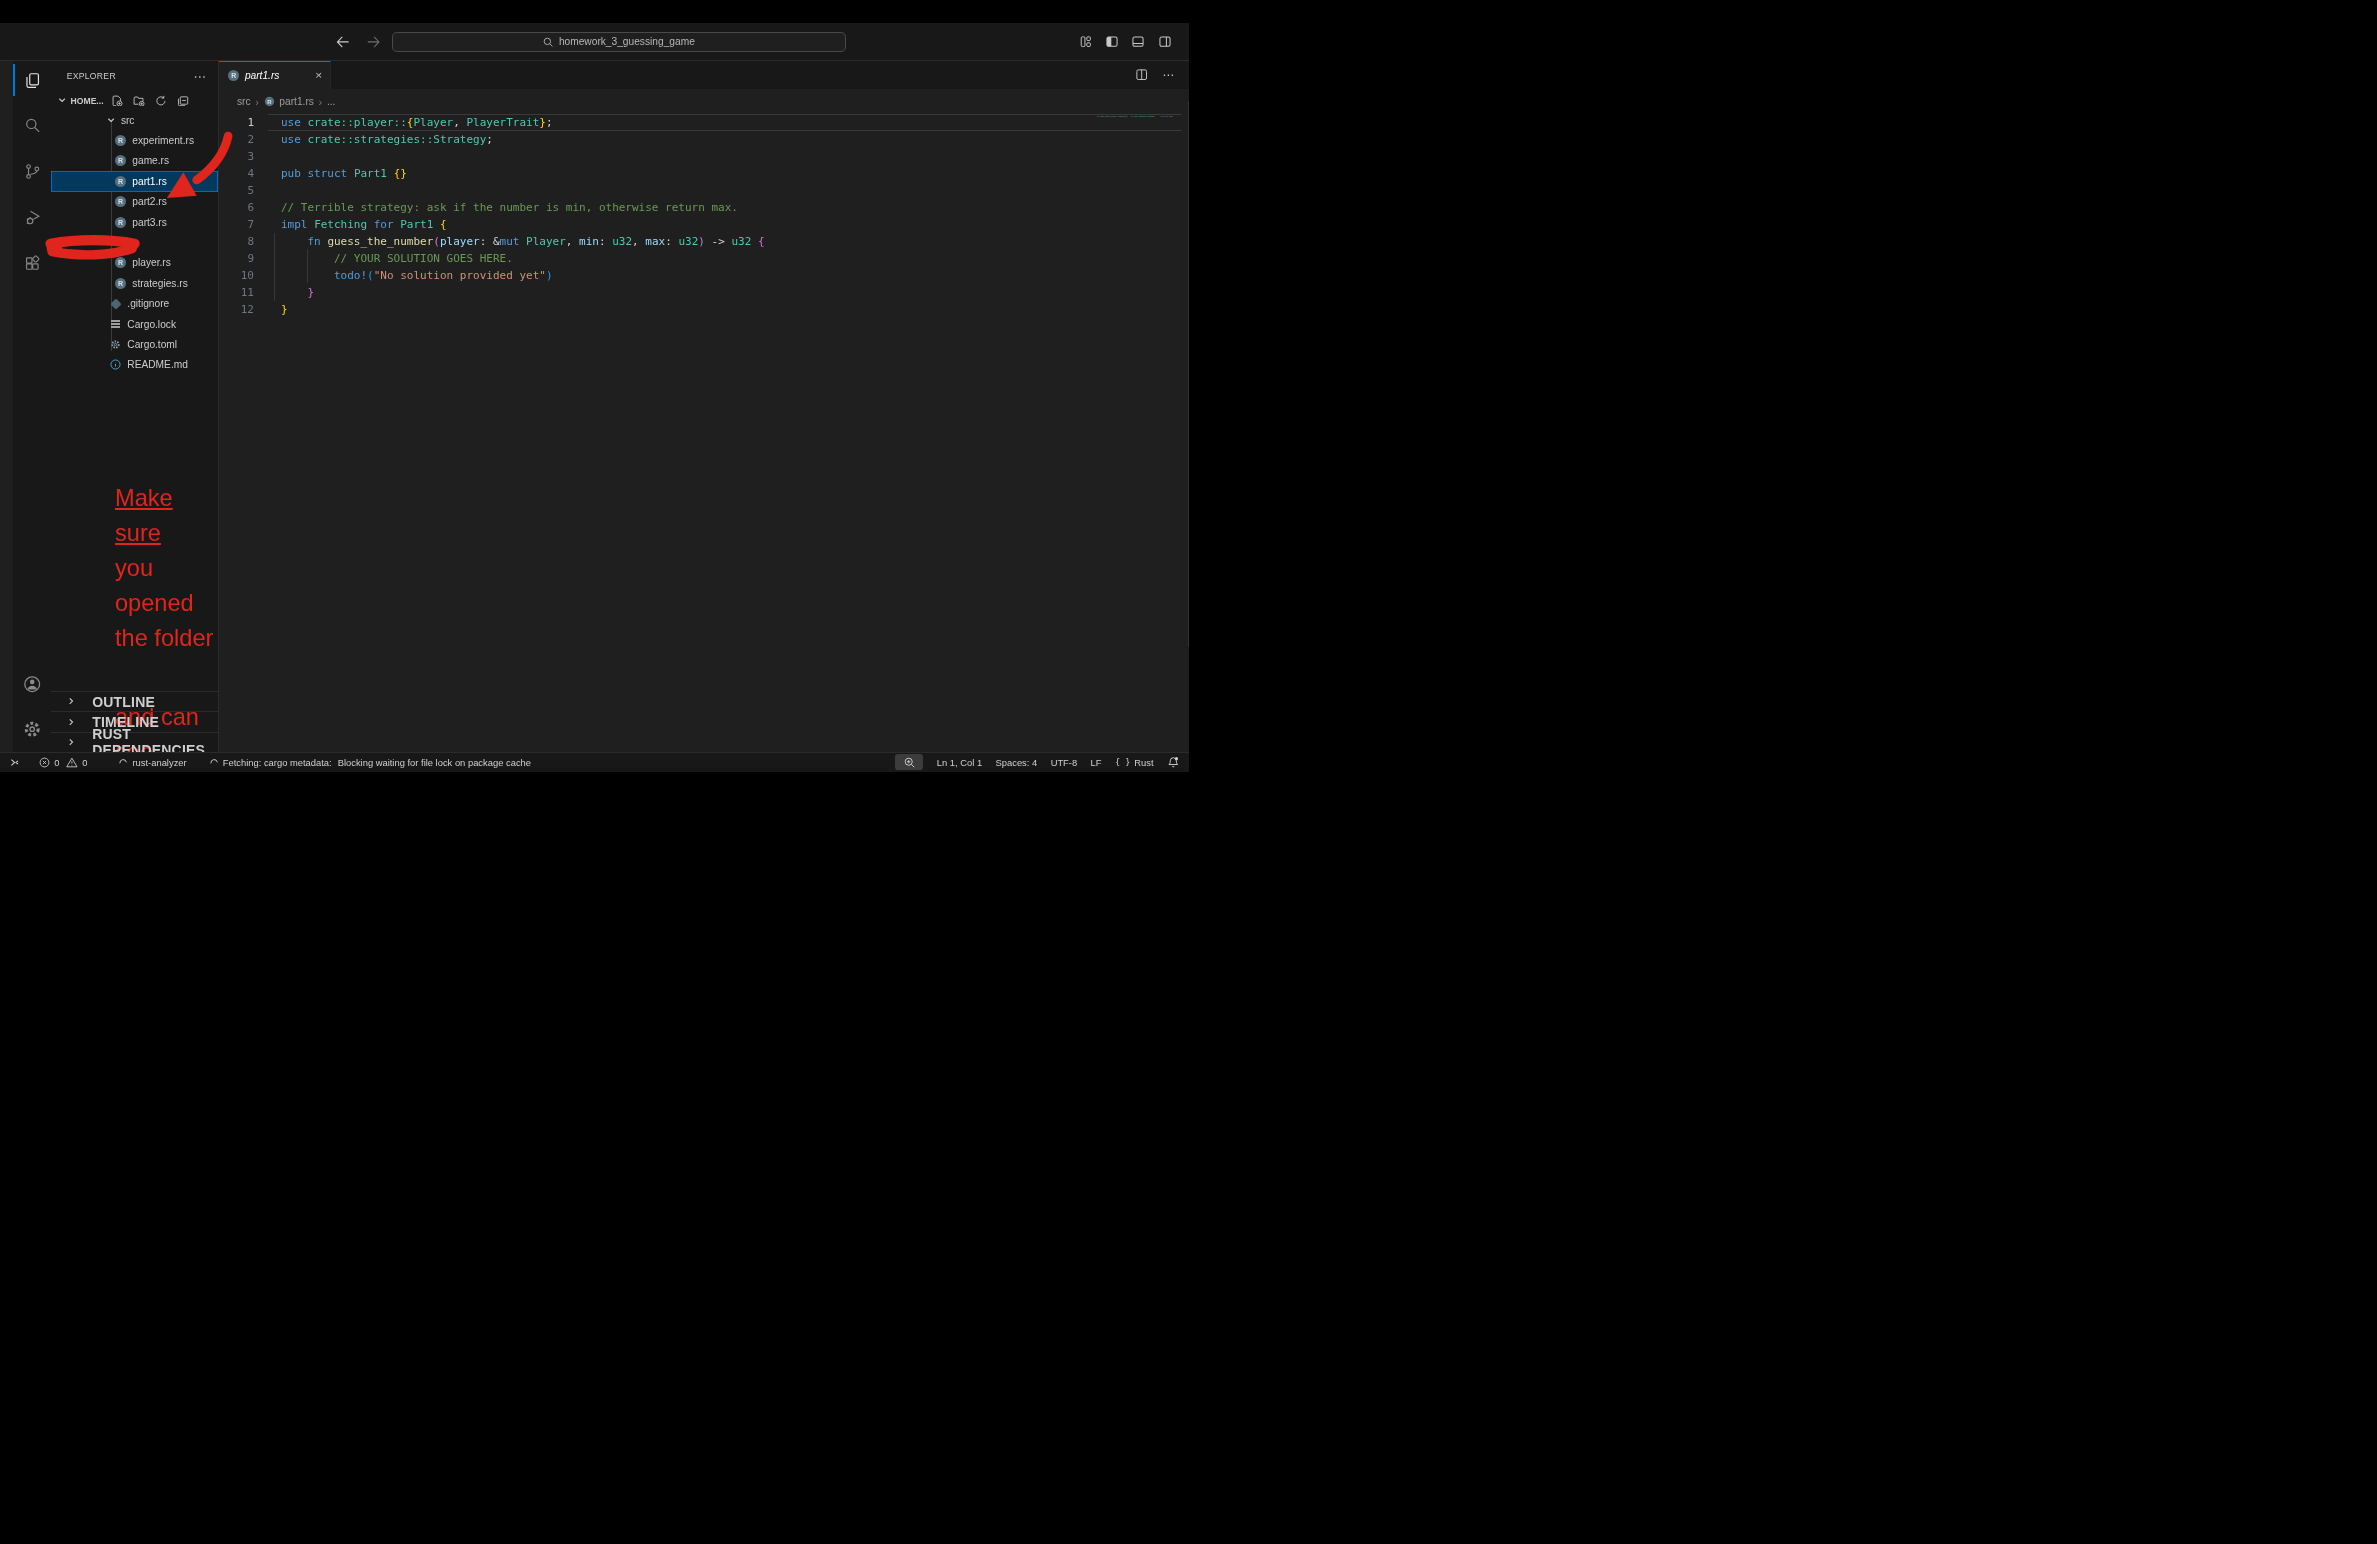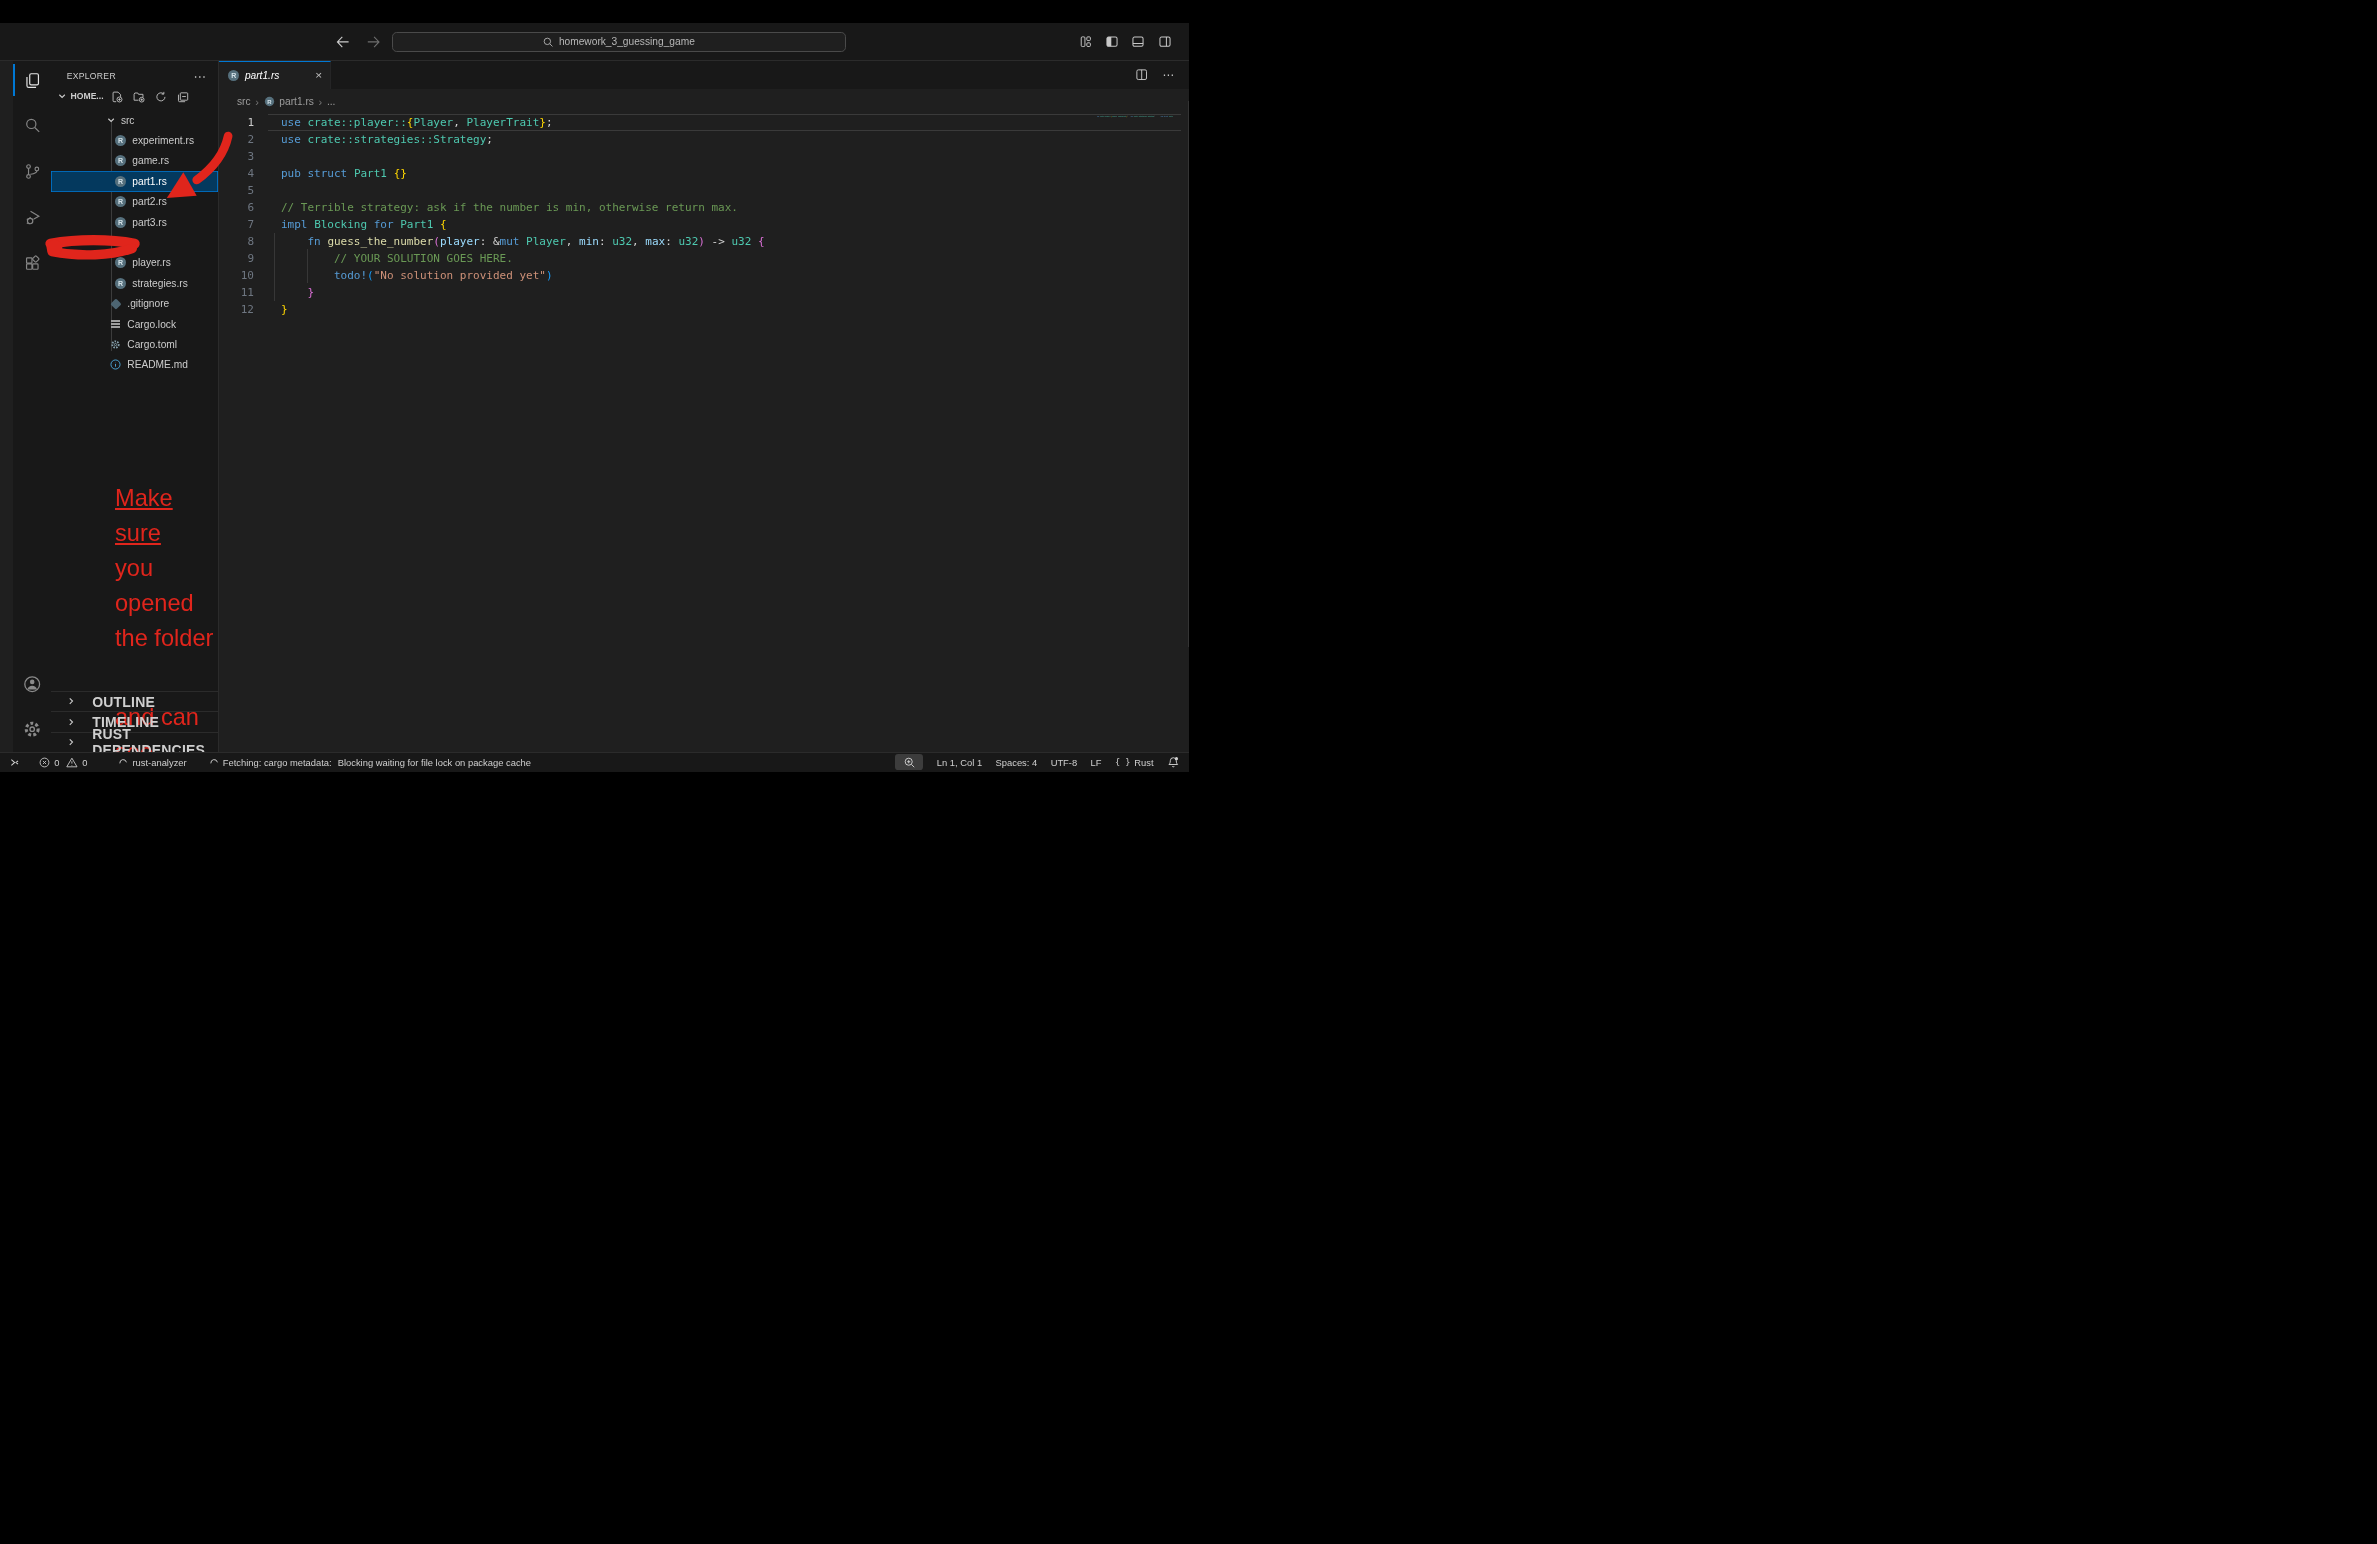--- a/index.html
+++ b/index.html
@@ -28,21 +28,21 @@
   .ab-cell{position:relative;height:38px;display:flex;align-items:center;justify-content:center;margin-bottom:7.9px;cursor:pointer;}
   .ab-cell.active::before{content:"";position:absolute;left:0;top:3.1px;bottom:3.1px;width:1.6px;background:var(--accent);}
   .ab-cell svg{stroke:#868686;}
   .ab-cell.active svg{stroke:#e4e4e4;}
   .ab-bottom{position:absolute;left:0;bottom:12.6px;width:38px;display:flex;flex-direction:column;gap:25px;align-items:center;}
 
   
   .sb-header{height:30px;display:flex;align-items:center;padding:0 11px 0 15.7px;font-size:8.6px;
              letter-spacing:0.3px;color:#cccccc;}
   .sb-header .dots{margin-left:auto;font-size:12.6px;letter-spacing:0.8px;color:#c5c5c5;cursor:pointer;}
-  .sb-section{height:19px;display:flex;align-items:flex-start;padding-left:6.3px;}
+  .sb-section{height:19px;display:flex;align-items:center;padding-left:6.3px;}
   .sb-section .lbl{font-weight:bold;font-size:8.6px;color:#cccccc;margin:0 4.7px 0 3.1px;}
   .sb-actions{display:flex;align-items:center;gap:10.2px;margin-left:3.1px;}
   .sb-actions svg{stroke:#c5c5c5;cursor:pointer;}
   .tree{position:relative;}
   .guide{position:absolute;left:60px;top:11px;width:0.8px;height:230px;background:#3c3c3c;}
   .row{position:relative;height:20.4px;display:flex;align-items:center;cursor:pointer;color:#cccccc;}
   .row .lbl{margin-left:6.3px;white-space:nowrap;}
   .row.folder{padding-left:55px;}
   .row.folder .lbl{margin-left:4.7px;}
   .row.lvl1{padding-left:64px;}
@@ -397,21 +397,21 @@
       </div>
       <div class="code" id="code-lines">
         <div class="ig" style="left:55px;top:119px;height:68px;"></div>
         <div class="ig" style="left:88px;top:135px;height:34px;"></div>
       <div class="cl active"><span class="ln">1</span><span class="lc"><span class="kw">use</span><span class="pl"> </span><span class="ty">crate::player::</span><span class="b1">{</span><span class="ty">Player</span><span class="pl">, </span><span class="ty">PlayerTrait</span><span class="b1">}</span><span class="pl">;</span></span></div>
           <div class="cl"><span class="ln">2</span><span class="lc"><span class="kw">use</span><span class="pl"> </span><span class="ty">crate::strategies::Strategy</span><span class="pl">;</span></span></div>
           <div class="cl"><span class="ln">3</span><span class="lc"></span></div>
           <div class="cl"><span class="ln">4</span><span class="lc"><span class="kw">pub</span><span class="pl"> </span><span class="kw">struct</span><span class="pl"> </span><span class="ty">Part1</span><span class="pl"> </span><span class="b1">{}</span></span></div>
           <div class="cl"><span class="ln">5</span><span class="lc"></span></div>
           <div class="cl"><span class="ln">6</span><span class="lc"><span class="cm">// Terrible strategy: ask if the number is min, otherwise return max.</span></span></div>
-          <div class="cl"><span class="ln">7</span><span class="lc"><span class="kw">impl</span><span class="pl"> </span><span class="ty">Blocking</span><span class="pl"> </span><span class="kw">for</span><span class="pl"> </span><span class="ty">Part1</span><span class="pl"> </span><span class="b1">{</span></span></div>
+          <div class="cl"><span class="ln">7</span><span class="lc"><span class="kw">impl</span><span class="pl"> </span><span class="ty">Fetching</span><span class="pl"> </span><span class="kw">for</span><span class="pl"> </span><span class="ty">Part1</span><span class="pl"> </span><span class="b1">{</span></span></div>
           <div class="cl"><span class="ln">8</span><span class="lc"><span class="pl">    </span><span class="kw">fn</span><span class="pl"> </span><span class="fn">guess_the_number</span><span class="b2">(</span><span class="pm">player</span><span class="pl">: &amp;</span><span class="kw">mut</span><span class="pl"> </span><span class="ty">Player</span><span class="pl">, </span><span class="pm">min</span><span class="pl">: </span><span class="ty">u32</span><span class="pl">, </span><span class="pm">max</span><span class="pl">: </span><span class="ty">u32</span><span class="b2">)</span><span class="pl"> -&gt; </span><span class="ty">u32</span><span class="pl"> </span><span class="b2">{</span></span></div>
           <div class="cl"><span class="ln">9</span><span class="lc"><span class="pl">        </span><span class="cm">// YOUR SOLUTION GOES HERE.</span></span></div>
           <div class="cl"><span class="ln">10</span><span class="lc"><span class="pl">        </span><span class="kw">todo!</span><span class="b3">(</span><span class="st">"No solution provided yet"</span><span class="b3">)</span></span></div>
           <div class="cl"><span class="ln">11</span><span class="lc"><span class="pl">    </span><span class="b2">}</span></span></div>
           <div class="cl"><span class="ln">12</span><span class="lc"><span class="b1">}</span></span></div>
         </div>
       <div class="minimap">
         <div class="minimap-inner" id="minimap-content"><span class="lc"><span class="kw">use</span><span class="pl"> </span><span class="ty">crate::player::</span><span class="b1">{</span><span class="ty">Player</span><span class="pl">, </span><span class="ty">PlayerTrait</span><span class="b1">}</span><span class="pl">;</span></span><span class="lc"><span class="kw">use</span><span class="pl"> </span><span class="ty">crate::strategies::Strategy</span><span class="pl">;</span></span><span class="lc"></span><span class="lc"><span class="kw">pub</span><span class="pl"> </span><span class="kw">struct</span><span class="pl"> </span><span class="ty">Part1</span></span><span class="lc"></span><span class="lc"></span></div>
       </div>
       <div class="scrollbar"></div>

